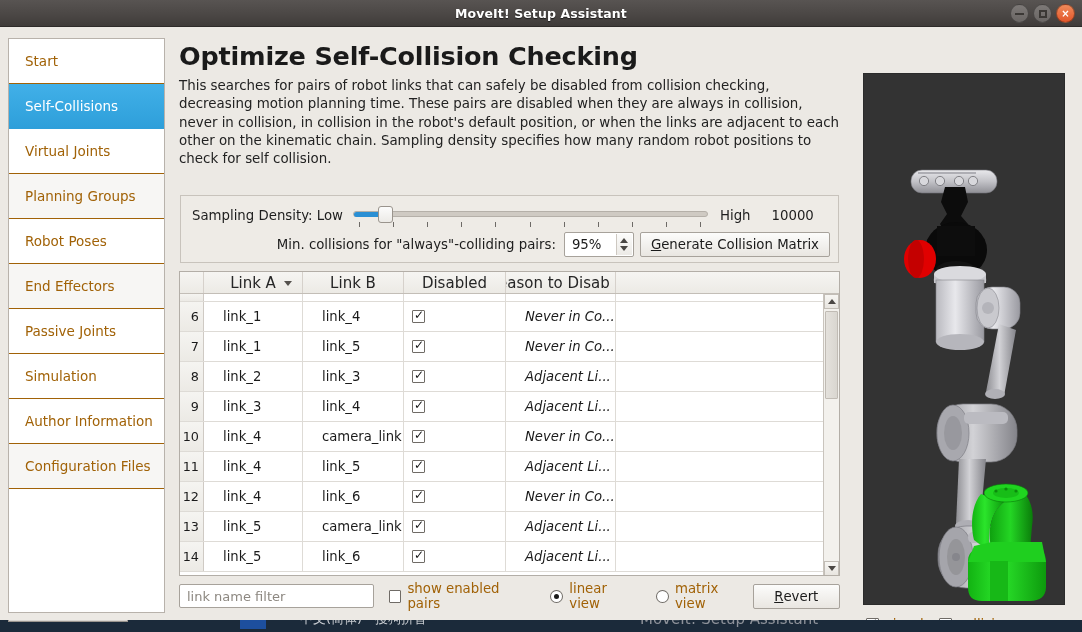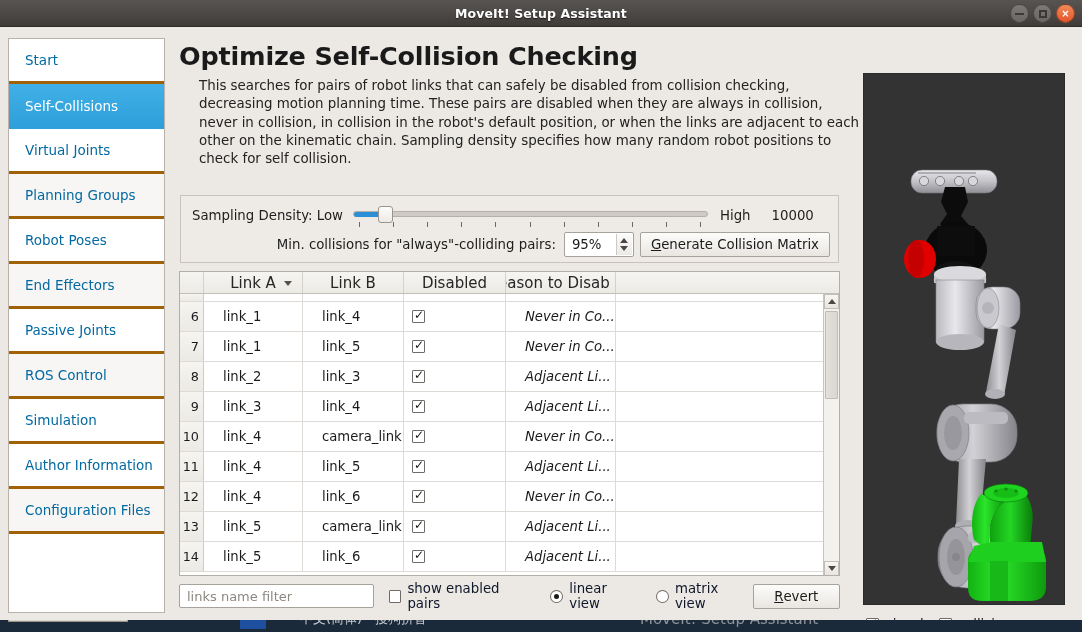--- a/index.html
+++ b/index.html
@@ -45,41 +45,41 @@
     background: #ece9e4;
   }
 
   
   #sidebar {
     position: absolute; left: 8px; top: 11px; width: 157px; height: 575px;
     background: #ffffff; border: 1px solid #b8b2ab;
   }
   .nav-item {
     height: 45px; display: flex; align-items: center;
-    padding-left: 16px; font-size: 13.5px; color: #0369a1;
-    border-bottom: 3px solid #a16207;
+    padding-left: 16px; font-size: 13.5px; color: #a16207;
+    border-bottom: 1px solid #a16207;
     background: #ffffff;
   }
   .nav-item.alt { background: #f7f6f4; }
   .nav-item.selected {
     background: linear-gradient(to bottom, #41b0e8 0%, #2e9fda 100%);
     color: #ffffff; border-bottom: 1px solid #2e9fda;
   }
   .nav-spacer { background: #fff; height: 44px; }
 
   
   #main { position: absolute; left: 173px; top: 0; width: 680px; height: 605px; }
   #page-title {
     position: absolute; left: 6px; top: 14px;
     font-size: 25.5px; font-weight: bold; color: #1a1a1a;
     letter-spacing: -0.2px;
   }
   #page-desc {
     position: absolute; left: 6px; top: 50px; width: 662px;
-    font-size: 13.4px; line-height: 18.3px; color: #222; margin-left: 20px;
+    font-size: 13.4px; line-height: 18.3px; color: #222;
   }
 
   
   #density-box {
     position: absolute; left: 7px; top: 168px; width: 659px; height: 68px;
     border: 1px solid #c8c3bc; background: #eeebe6;
   }
   #density-row1 {
     position: absolute; left: 11px; top: 7px; right: 8px; height: 24px;
     display: flex; align-items: center;
@@ -236,21 +236,21 @@
   }
   .checkrow { display: flex; align-items: center; margin-left: 15px; }
   .cbox {
     width: 13px; height: 13px; border: 1px solid #6f6b66; background: #fff;
     border-radius: 1px; margin-right: 6px; position: relative;
   }
   .cbox.checked::after {
     content: "✓"; position: absolute; left: 1px; top: -3px;
     font-size: 12px; color: #141414; line-height: 15px;
   }
-  .checkrow .lbl { font-size: 13.3px; color: #0f172a; }
+  .checkrow .lbl { font-size: 13.3px; color: #a16207; }
   .radio {
     width: 13px; height: 13px; border: 1px solid #6f6b66; background: #fff;
     border-radius: 50%; margin-right: 6px; position: relative;
   }
   .radio.on::after {
     content: ""; position: absolute; left: 3px; top: 3px;
     width: 5px; height: 5px; background: #1a1a1a; border-radius: 50%;
   }
   #revert-btn { margin-left: auto; width: 88px; }
 
@@ -313,23 +313,20 @@
         <span>Planning Groups</span>
       </div>
     <div class="nav-item">
         <span>Robot Poses</span>
       </div>
     <div class="nav-item alt">
         <span>End Effectors</span>
       </div>
     <div class="nav-item">
         <span>Passive Joints</span>
-      </div>
-    <div class="nav-item alt">
-        <span>ROS Control</span>
       </div>
     <div class="nav-item">
         <span>Simulation</span>
       </div>
     <div class="nav-item">
         <span>Author Information</span>
       </div>
     <div class="nav-item alt">
         <span>Configuration Files</span>
       </div>
@@ -509,21 +506,21 @@
           </div>
         <div id="vscroll-thumb"></div>
         <div class="sb-btn" id="vscroll-bottom">
             <span class="dn"></span>
           </div>
       </div>
     </div>
 
     <div id="bottombar">
       <div id="filter-input">
-        <span>links name filter</span>
+        <span>link name filter</span>
       </div>
       <div class="checkrow">
         <span class="cbox"></span>
         <span class="lbl">show enabled pairs</span>
       </div>
       <div class="checkrow">
         <span class="radio on"></span>
         <span class="lbl">linear view</span>
       </div>
       <div class="checkrow">

